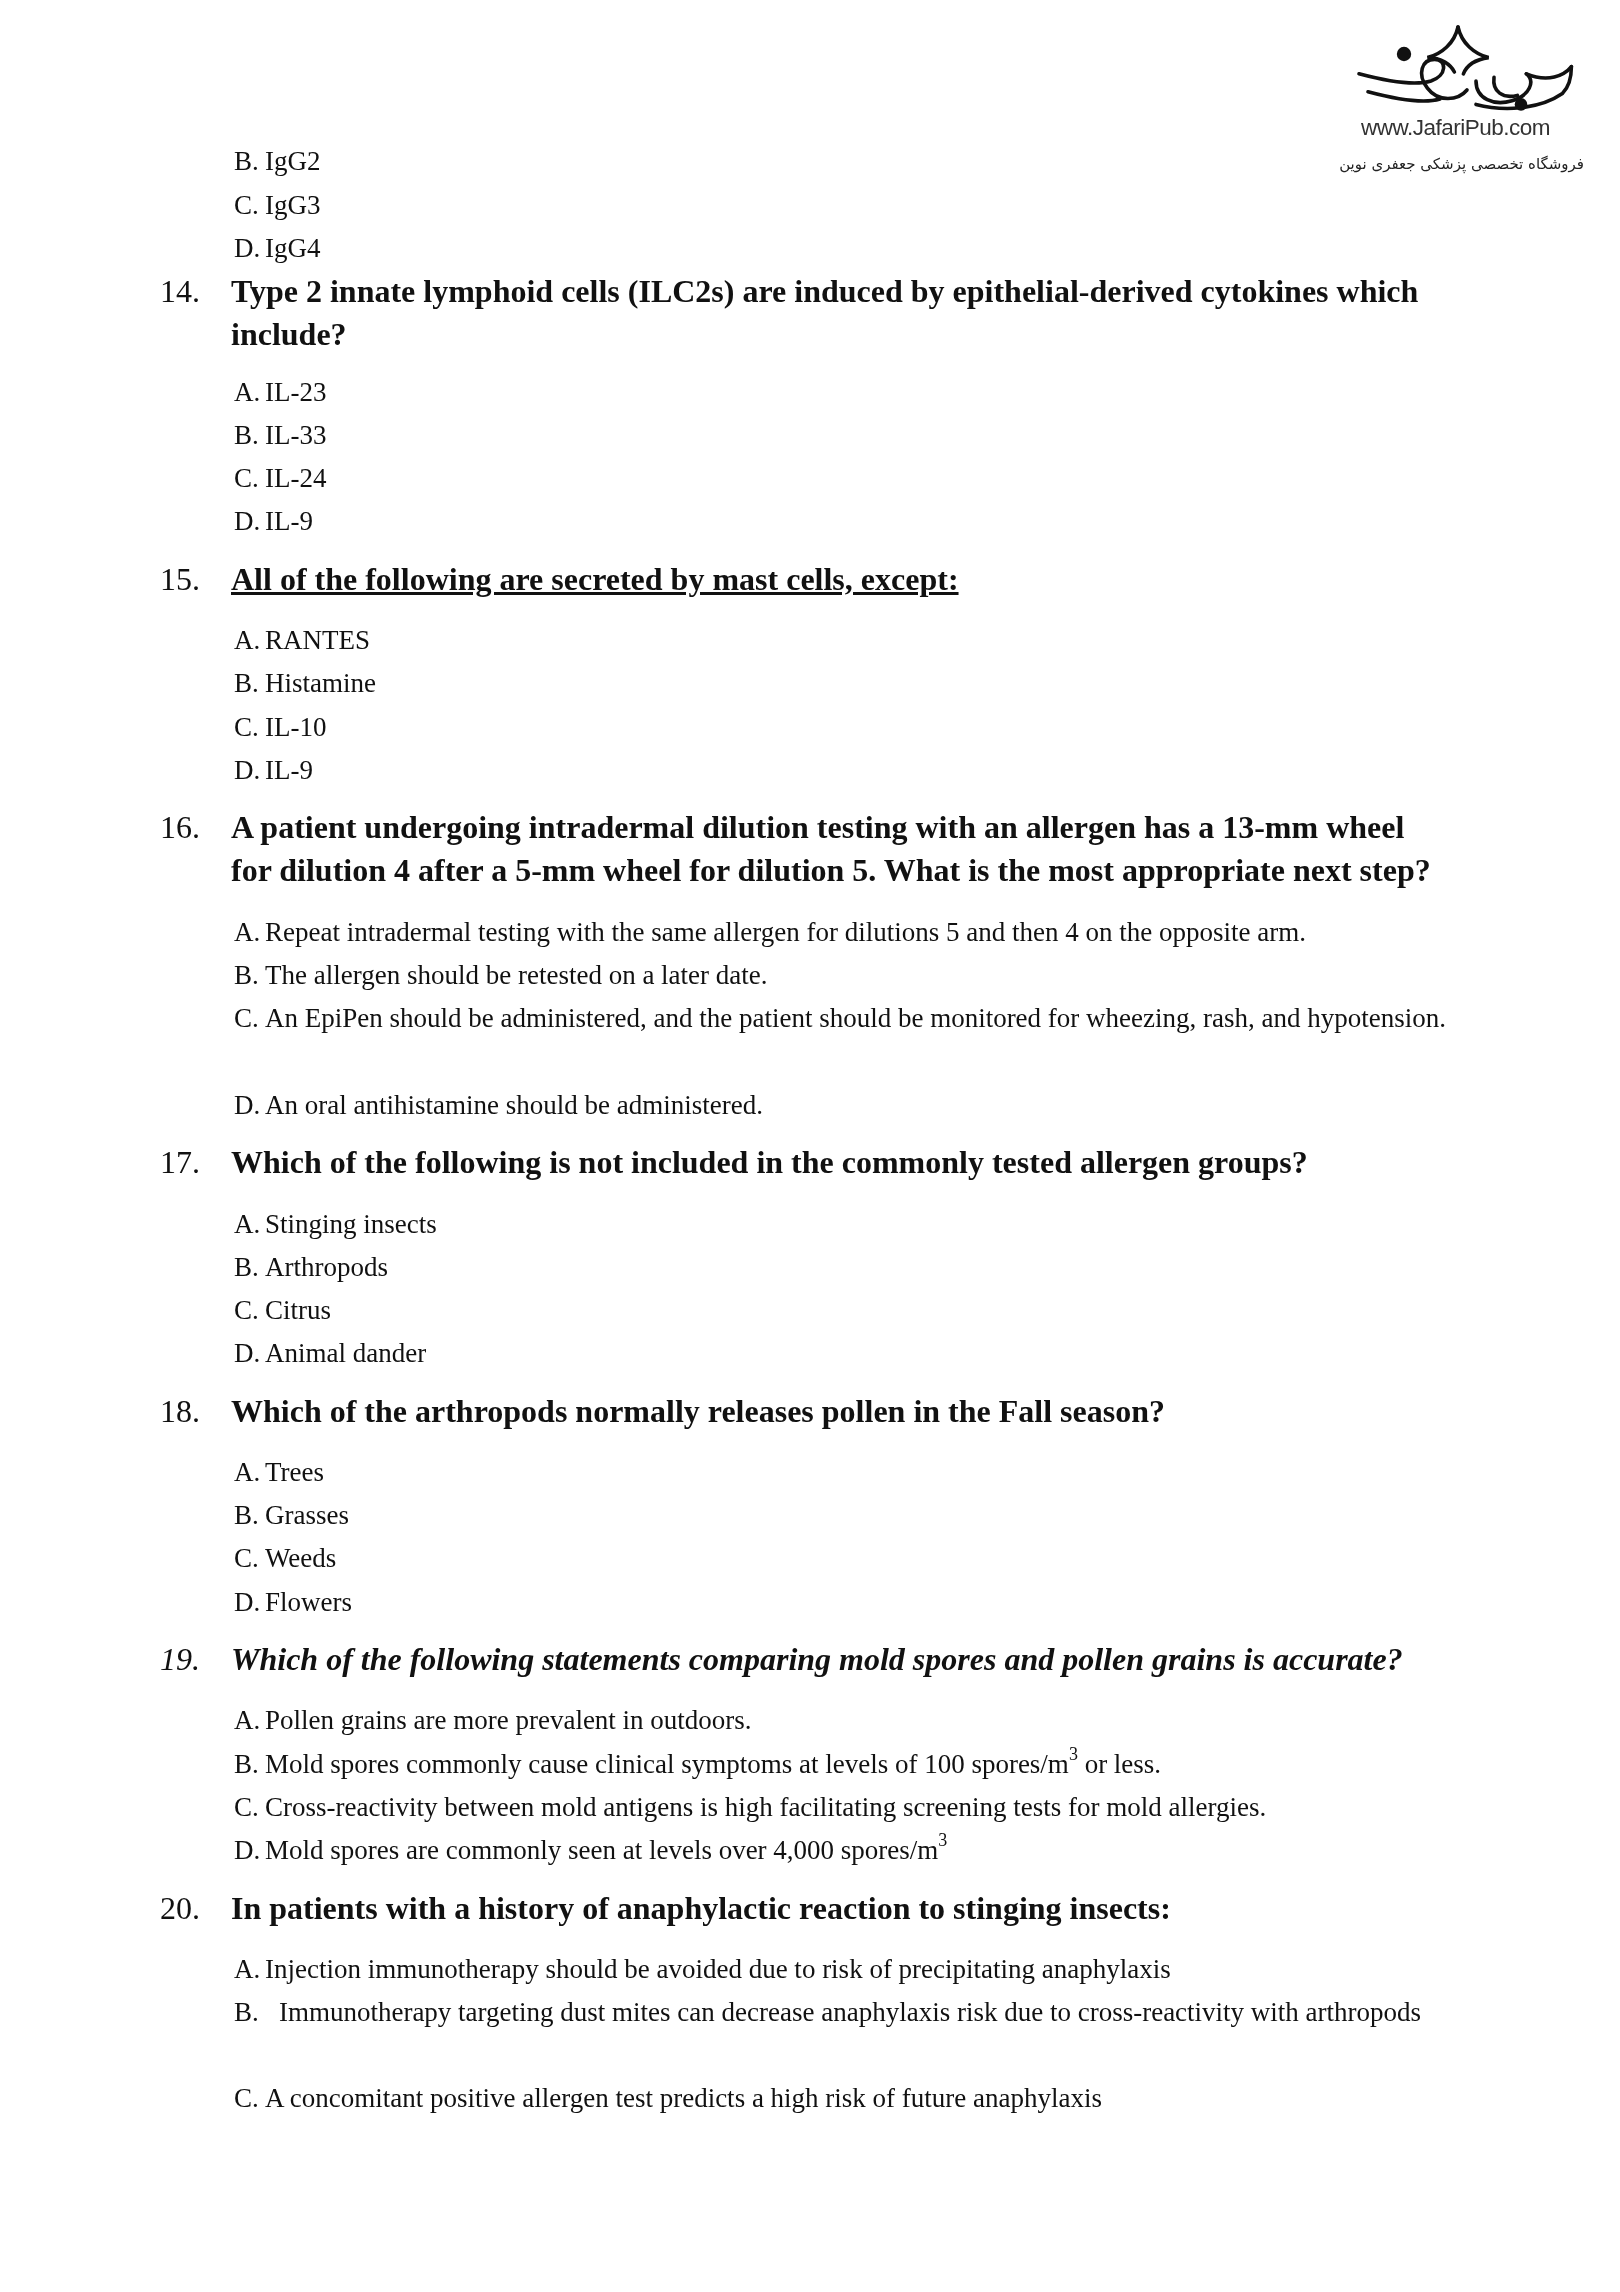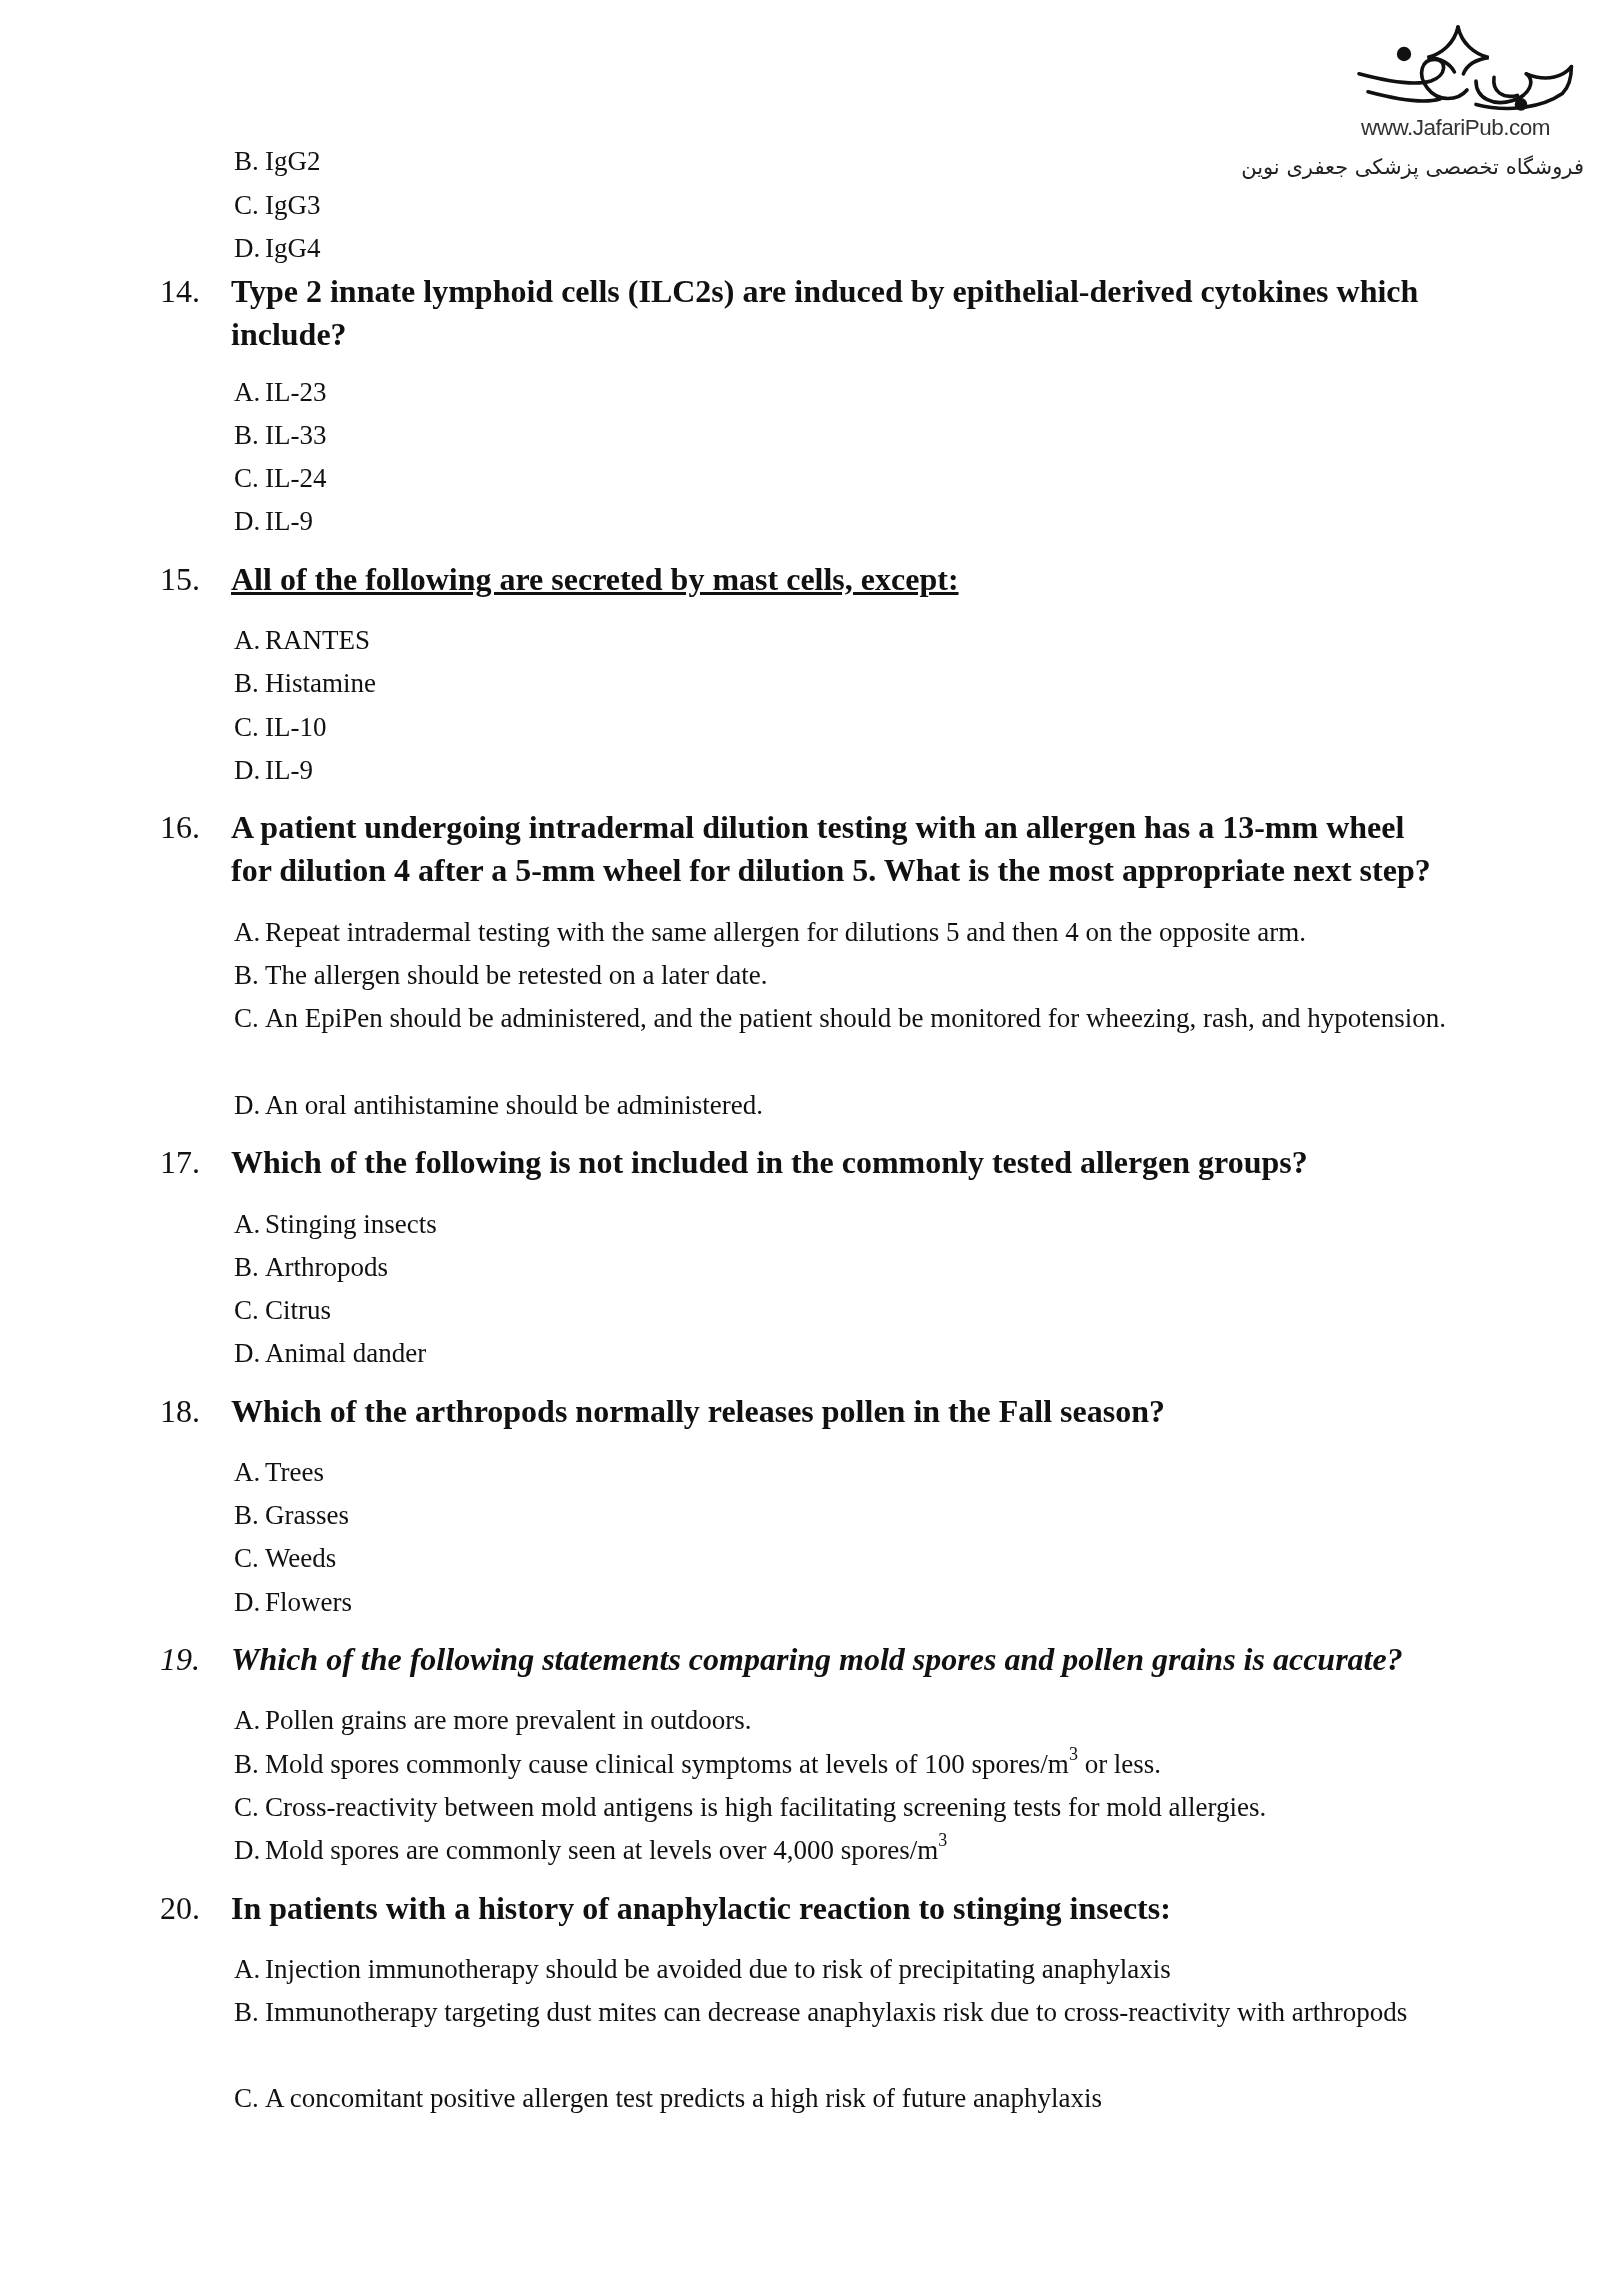--- a/index.html
+++ b/index.html
@@ -34,21 +34,21 @@
       white-space: nowrap;
     }
     .logo-fa {
       position: absolute;
       left: 1332px;
       top: 155px;
       width: 252px;
       text-align: right;
       direction: rtl;
       font-family: "DejaVu Sans", sans-serif;
-      font-size: 21px;
+      font-size: 15px;
       color: #222222;
       white-space: nowrap;
     }
     .content {
       position: absolute;
       left: 0;
       top: 0;
       width: 1620px;
     }
     .q {
@@ -253,21 +253,21 @@
   <div class="q" style="top:1887px;">
     <span class="qnum">20.</span>
     <span class="qtext">In patients with a history of anaphylactic reaction to stinging insects:</span>
   </div>
   <div class="opt" style="top:1948px;">
     <span class="olet">A.</span>
     <span class="otext">Injection immunotherapy should be avoided due to risk of precipitating anaphylaxis</span>
   </div>
   <div class="opt" style="top:1991px;">
     <span class="olet">B.</span>
-    <span class="otext" style="width:1170px;">Immunotherapy targeting dust mites can decrease anaphylaxis risk due to cross-reactivity with arthropods</span>
+    <span class="otext" style="width:1170px;text-align:center;">Immunotherapy targeting dust mites can decrease anaphylaxis risk due to cross-reactivity with arthropods</span>
   </div>
   <div class="opt" style="top:2077px;">
     <span class="olet">C.</span>
     <span class="otext">A concomitant positive allergen test predicts a high risk of future anaphylaxis</span>
   </div>
 
 </div>
 
 
 </body></html>

